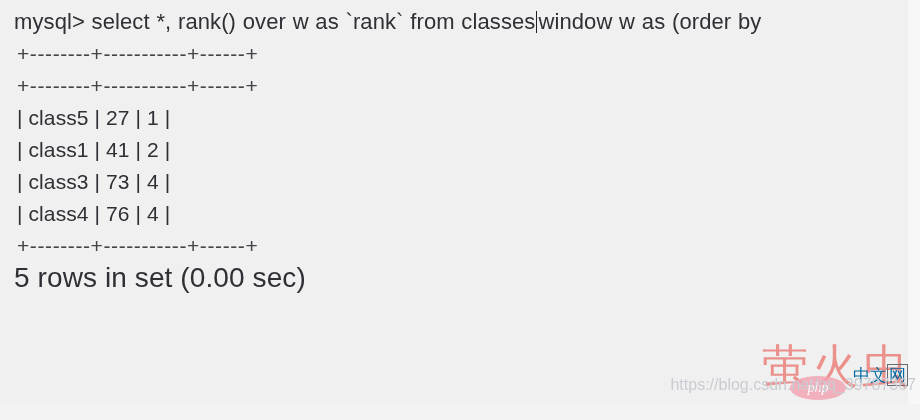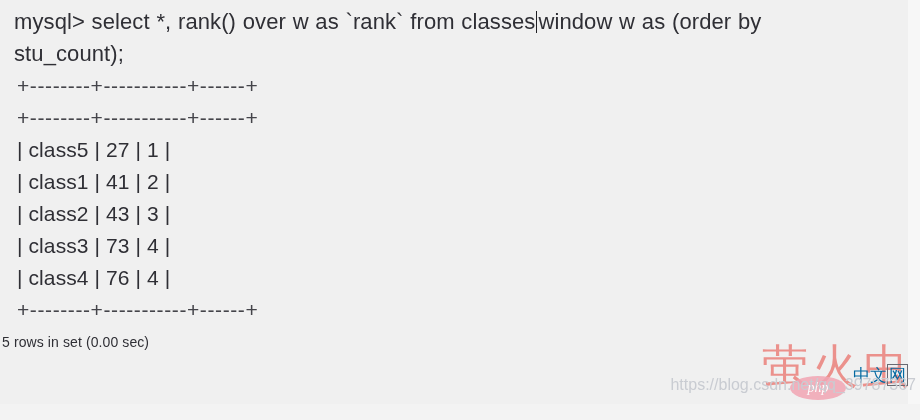--- a/index.html
+++ b/index.html
@@ -73,22 +73,22 @@
     padding-left: 17px;
     font-size: 21px;
   }
 
   .line.sep {
     color: #44444a;
     letter-spacing: 0.6px;
   }
 
   .line.footer {
-    padding-left: 2px;
-    font-size: 14px;
+    padding-left: 14px;
+    font-size: 28px;
   }
 
   .caret {
     display: inline-block;
     width: 1px;
     height: 22px;
     background: #202024;
     vertical-align: -4px;
     margin: 0 1px;
   }
@@ -165,30 +165,28 @@
 </style>
 </head>
 <body>
 
 <div id="screen">
 
   <div class="console">
 
     <div class="line query"><span>mysql&gt; select *, rank() over w as `rank` from classes</span><span class="caret"></span><span>window w as (order by</span></div>
 
-    <div class="line query">stu_count);</div>
 
     <div class="line sep">+--------+-----------+------+</div>
 
 
     <div class="line sep">+--------+-----------+------+</div>
 
     <div class="line row">| class5 | 27 | 1 |</div>
     <div class="line row">| class1 | 41 | 2 |</div>
-    <div class="line row">| class2 | 43 | 3 |</div>
     <div class="line row">| class3 | 73 | 4 |</div>
     <div class="line row">| class4 | 76 | 4 |</div>
 
     <div class="line sep">+--------+-----------+------+</div>
 
     <div class="line footer">5 rows in set (0.00 sec)</div>
 
   </div>
 
   <div class="edge-right"></div>

